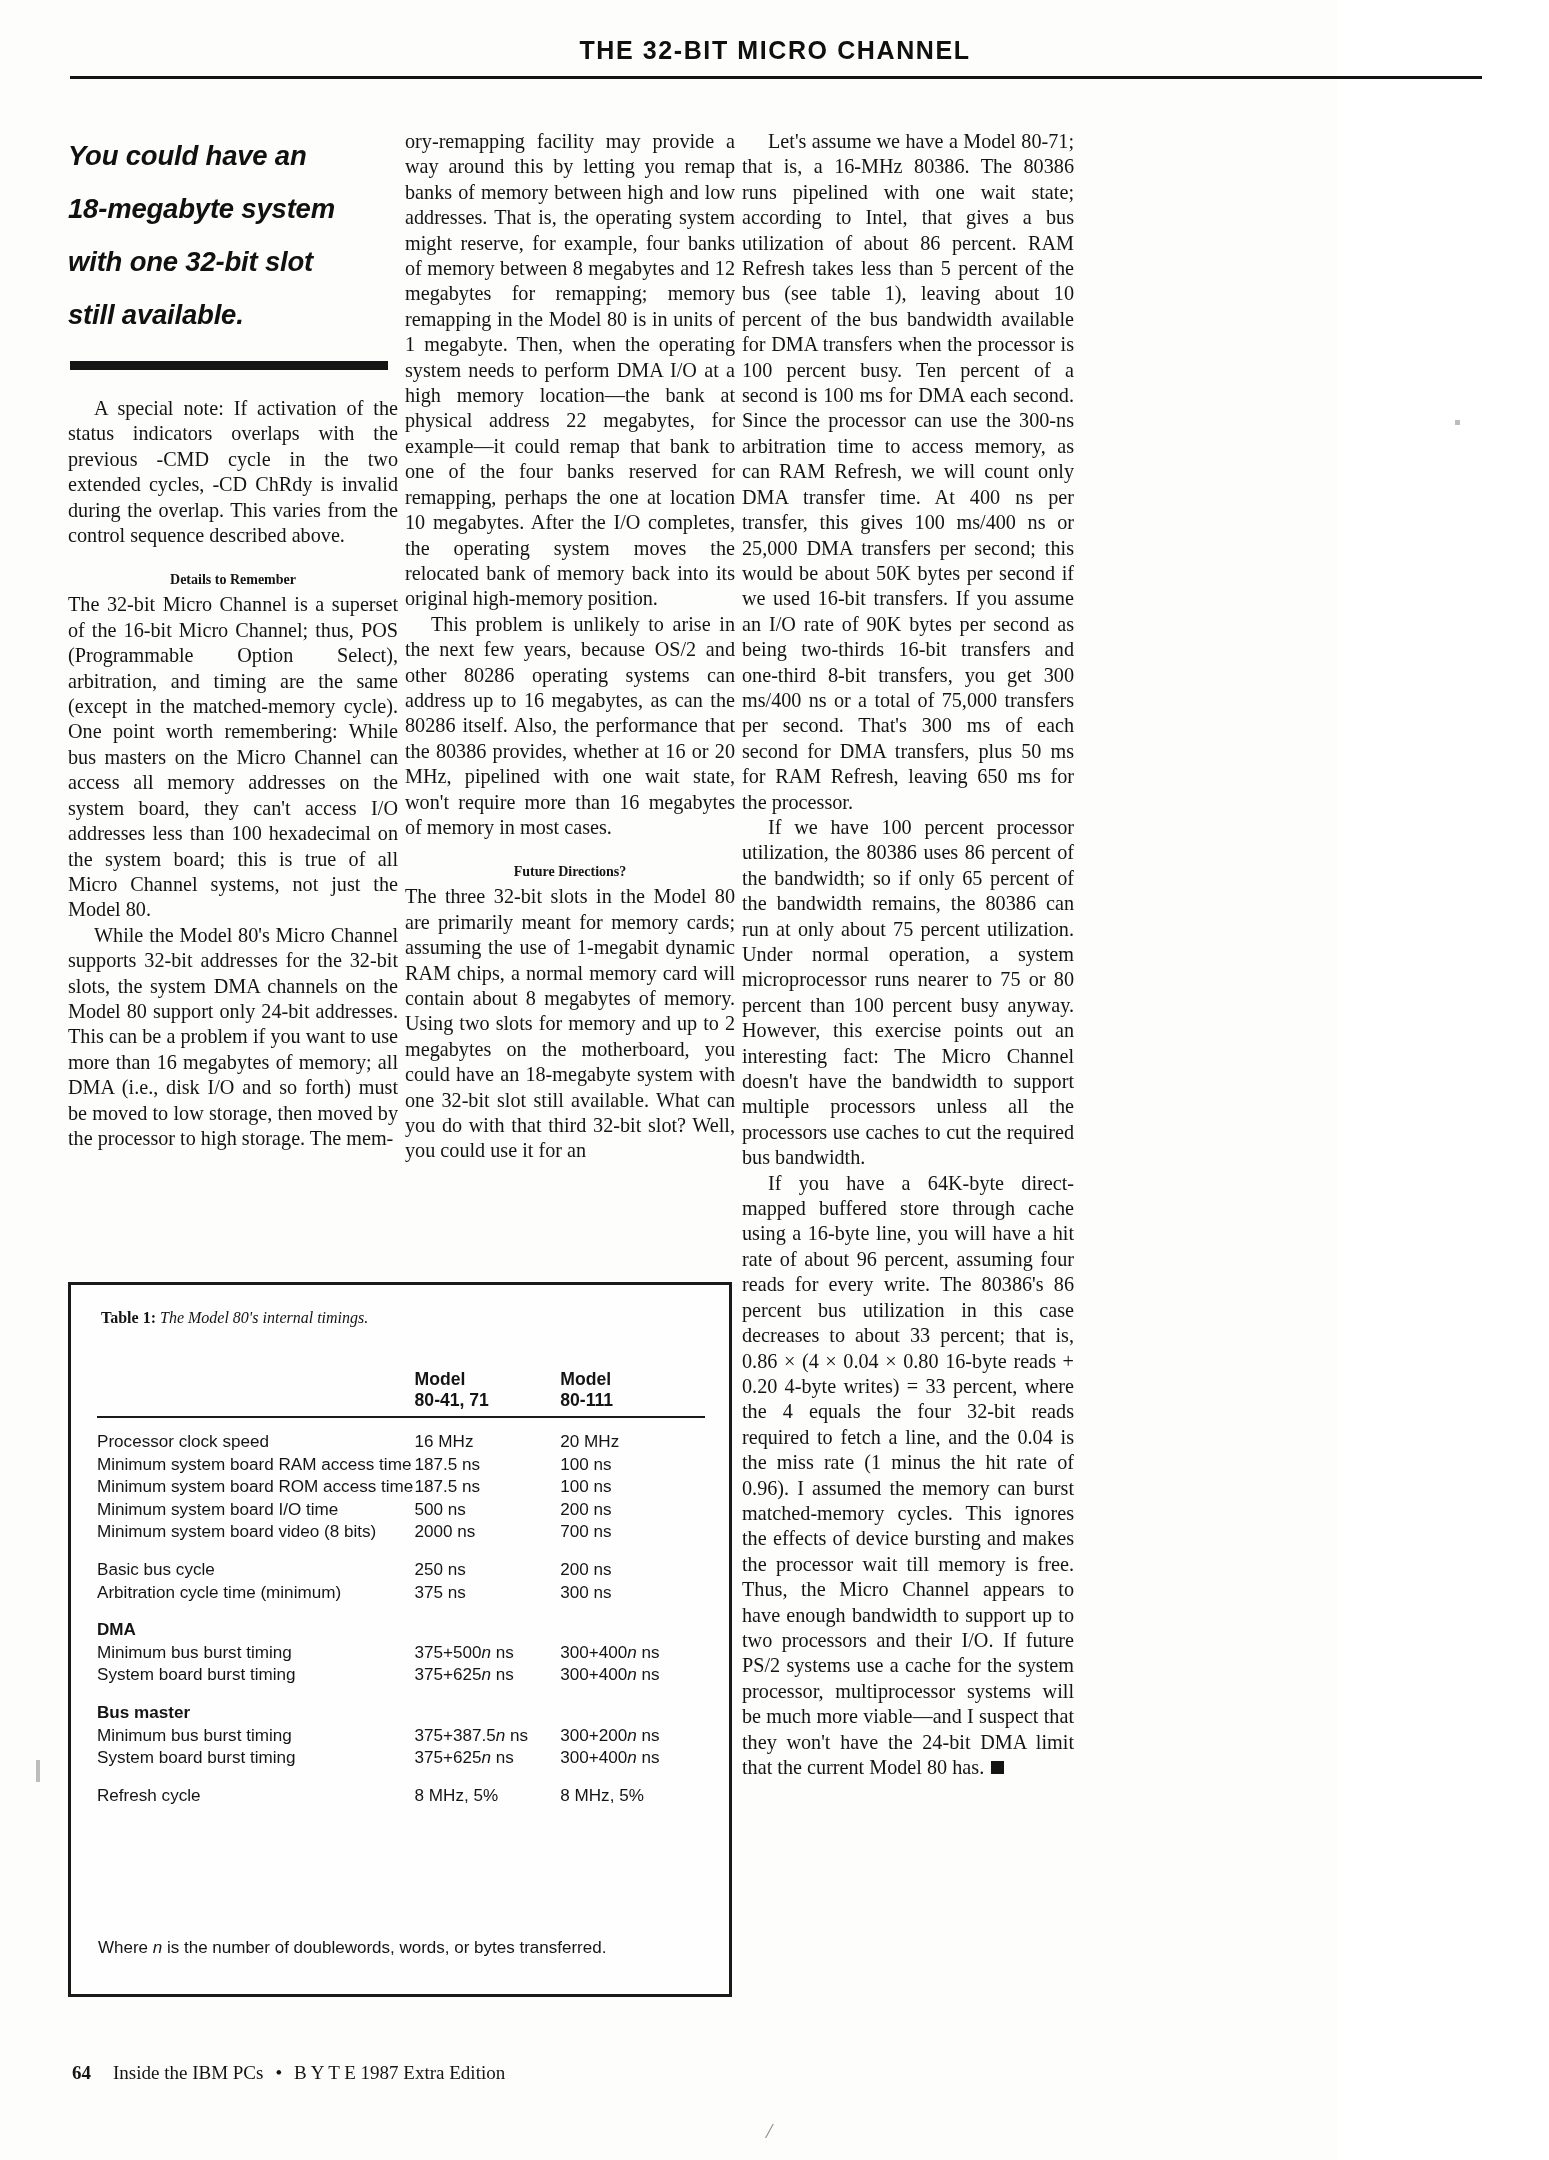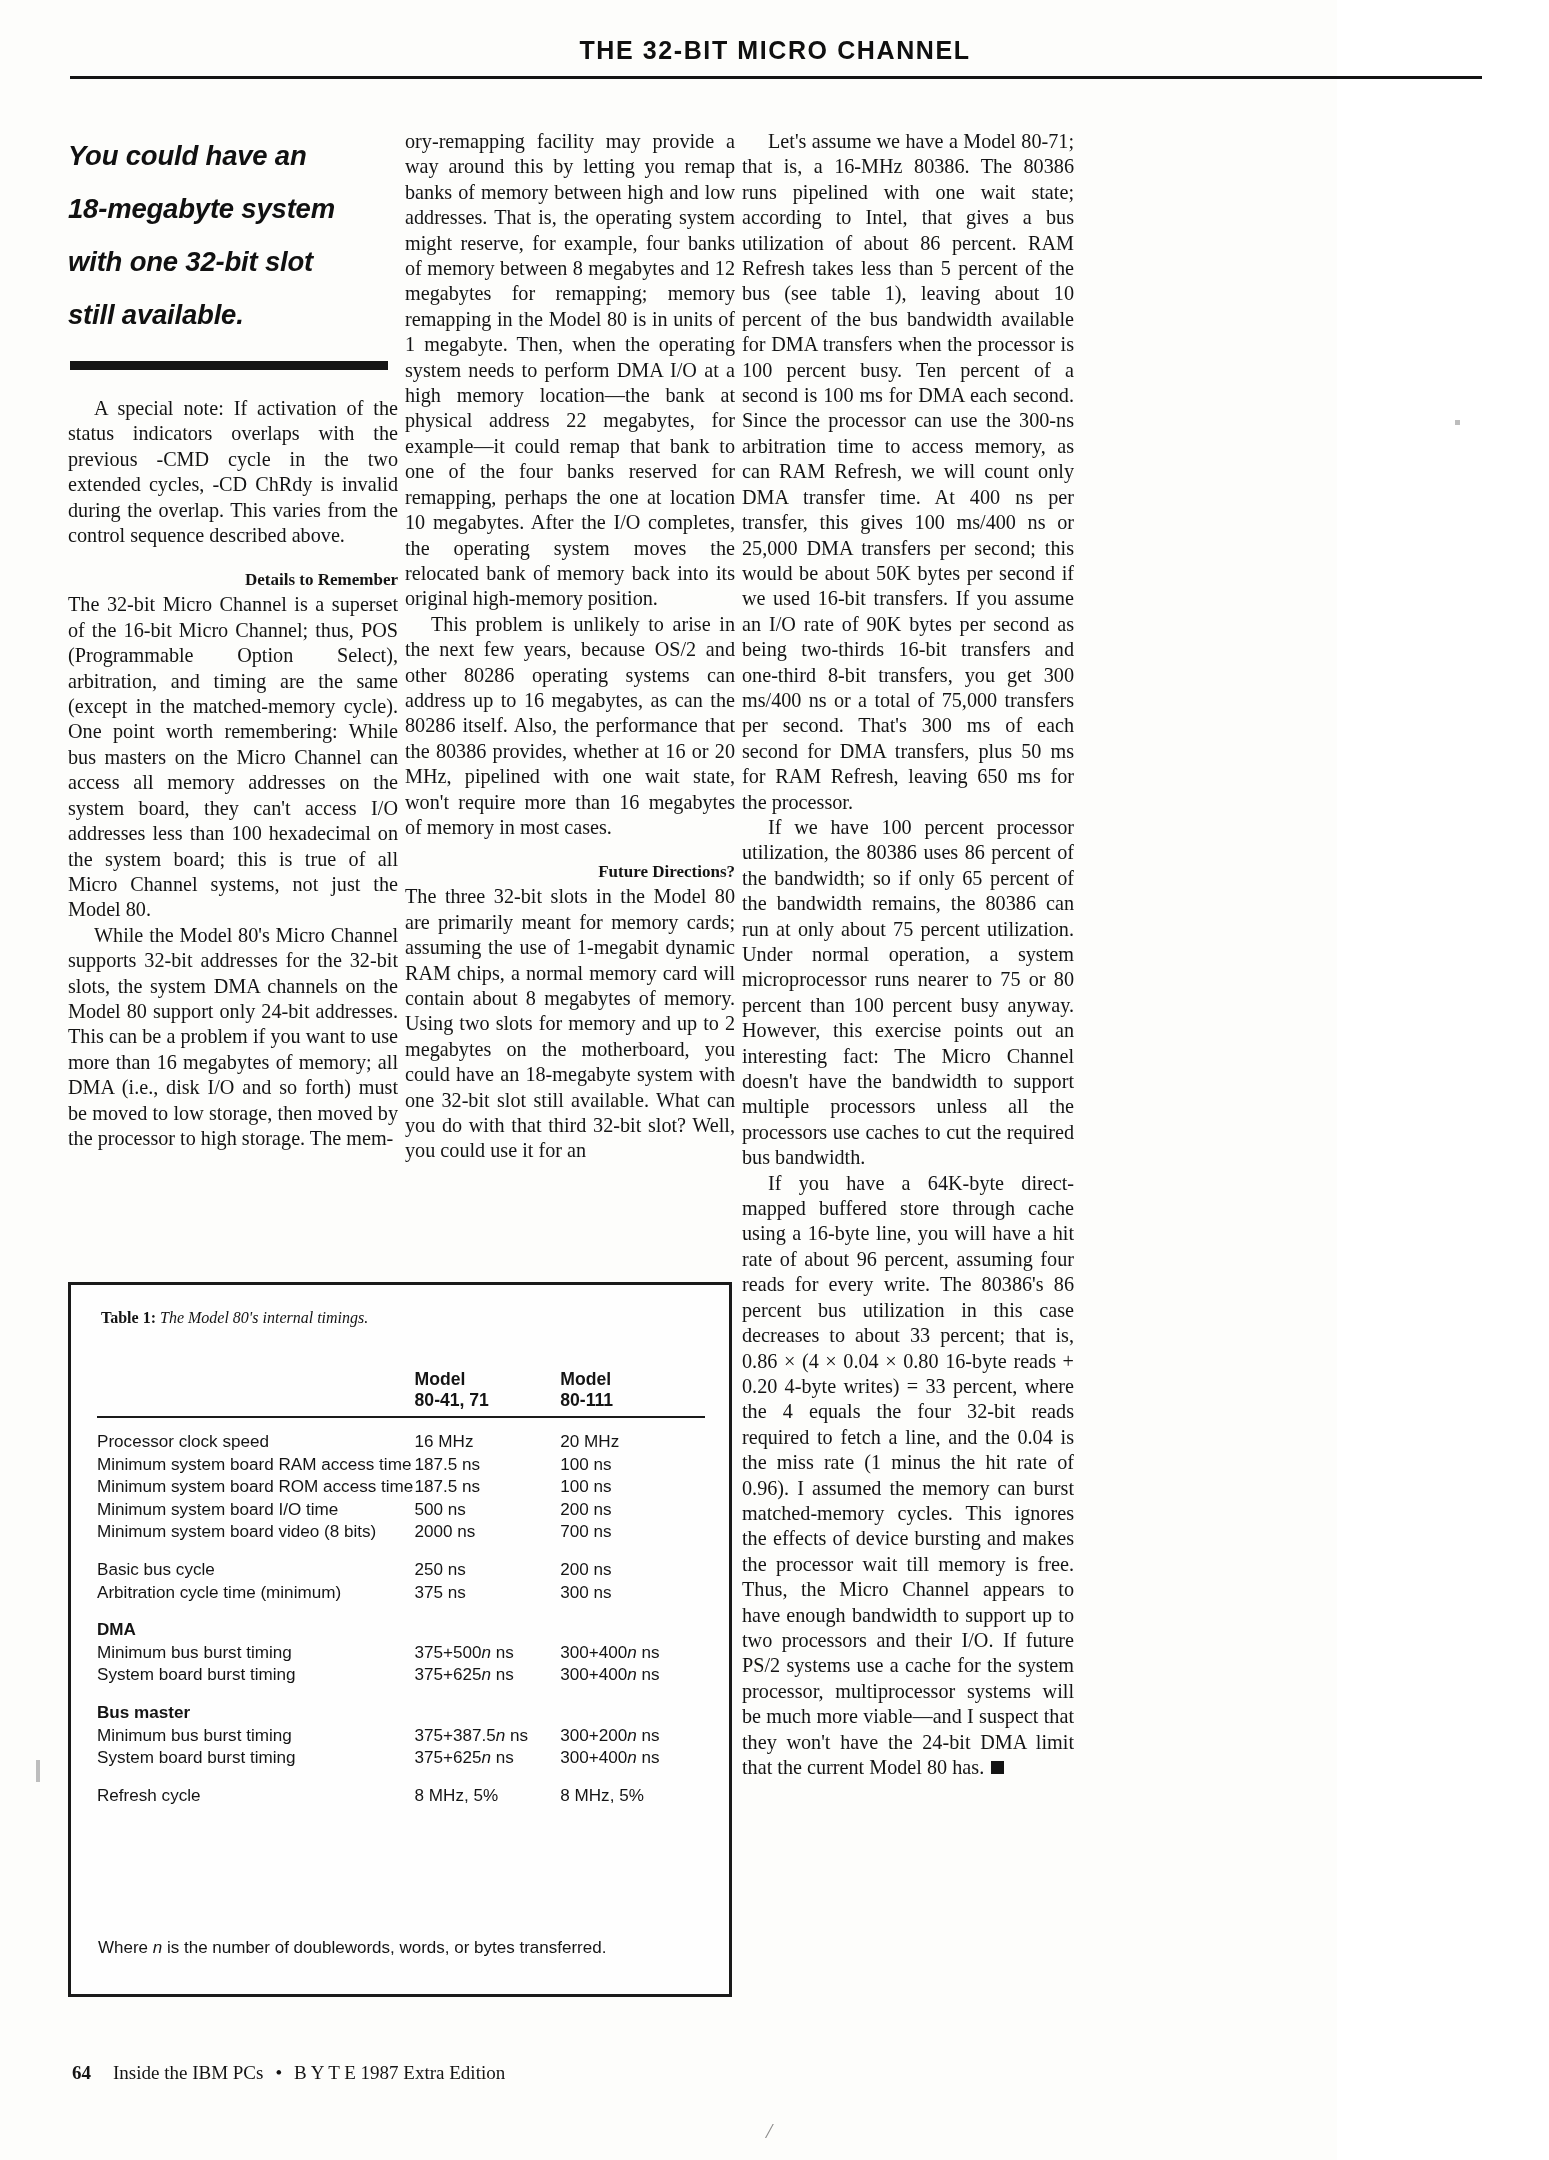--- a/index.html
+++ b/index.html
@@ -64,25 +64,25 @@
 
   .col p {
     margin: 0;
     text-indent: 26px;
     hyphens: auto;
   }
   .col p.noindent { text-indent: 0; }
 
   h3.sec {
     margin: 19px 0 0 0;
-    font-size: 17px;
+    font-size: 14px;
     line-height: 25px;
     font-weight: bold;
     text-indent: 0;
-    text-align: right;
+    text-align: center;
   }
 
   
   .pullquote {
     font-family: "Liberation Sans", "DejaVu Sans", sans-serif;
     font-style: italic;
     font-weight: bold;
     font-size: 27.5px;
     line-height: 53px;
     letter-spacing: -0.2px;

